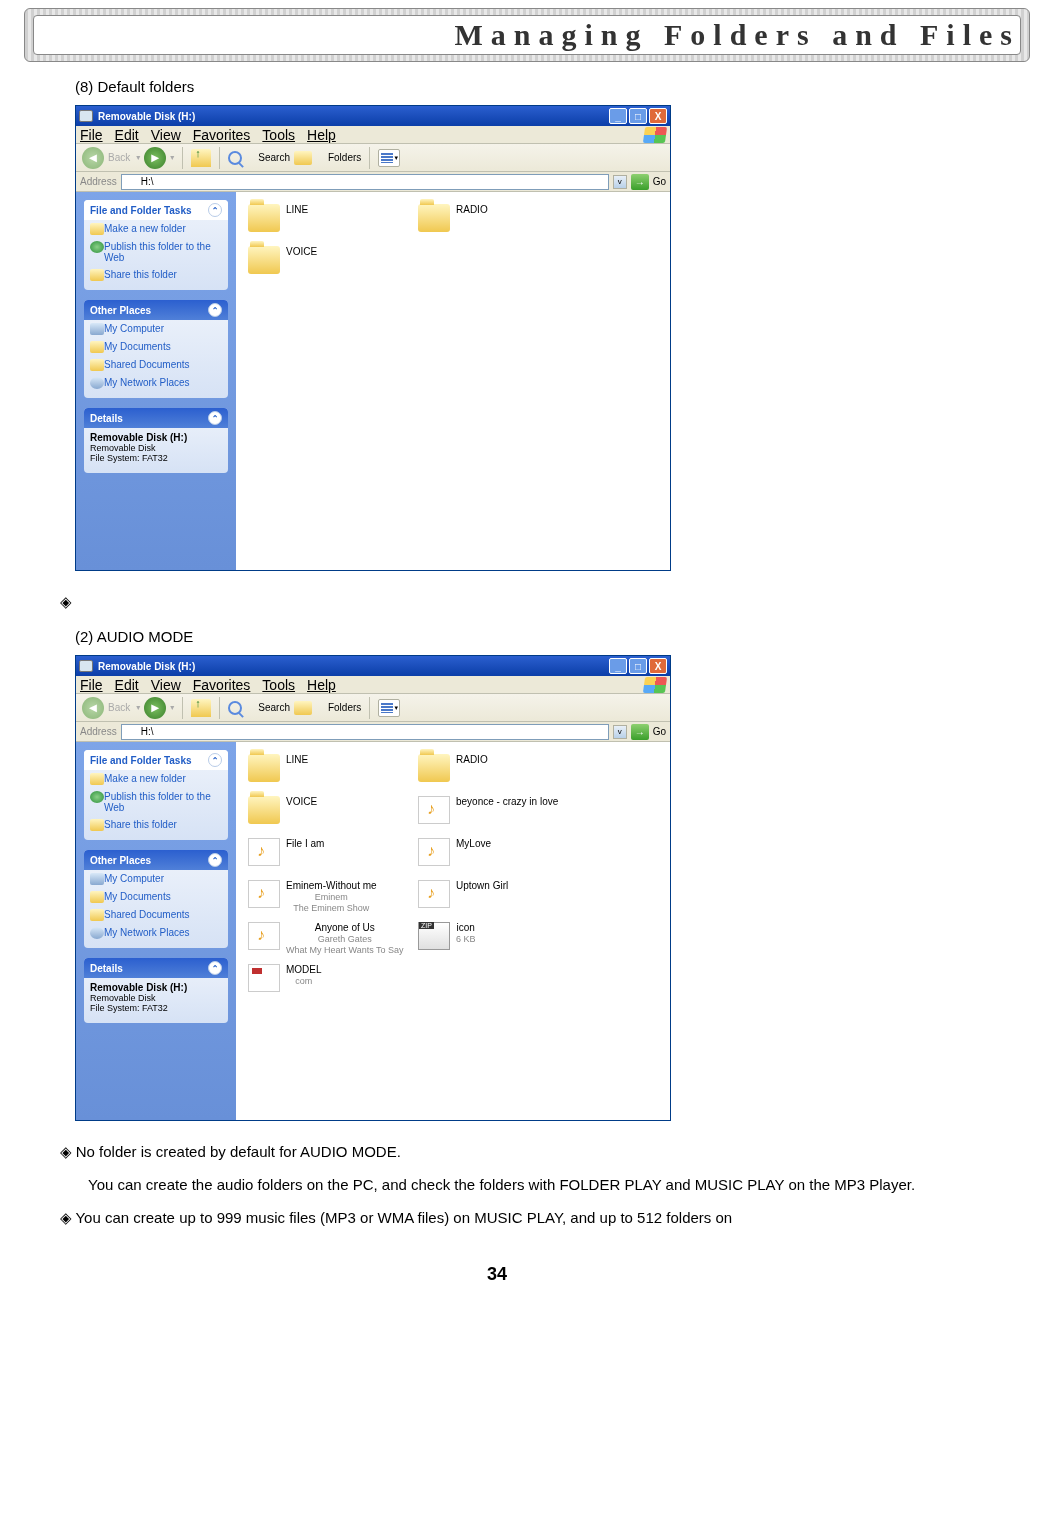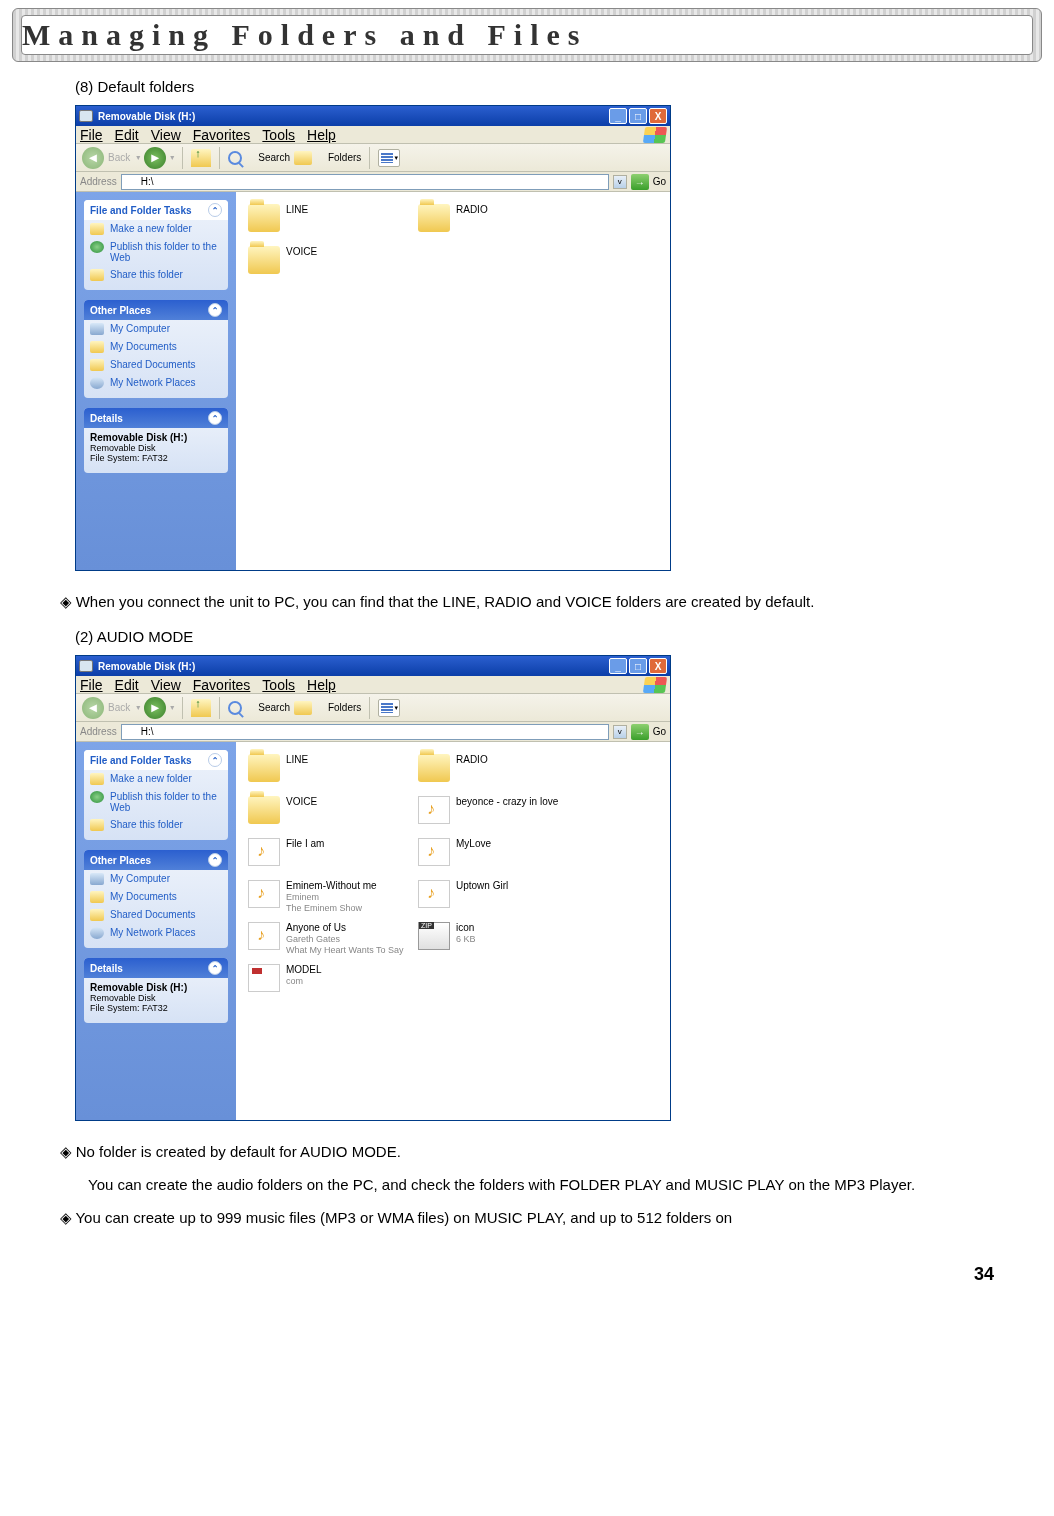--- a/index.html
+++ b/index.html
@@ -7,23 +7,23 @@
       font-family: Arial, Verdana, sans-serif;
       background: #fff;
       width: 1054px;
       margin: 0 auto;
       color: #000;
     }
     .page-header {
       background: repeating-linear-gradient(90deg, #d0d0d0 0, #d0d0d0 3px, #e8e8e8 3px, #e8e8e8 6px);
       border: 1px solid #888;
       border-radius: 6px;
-      margin: 8px 12px 16px;
+      margin: 8px 24px 16px;
       padding: 6px 0;
-      text-align: left;
+      text-align: right;
       font-family: "Times New Roman", serif;
       font-size: 30px;
       font-weight: bold;
       letter-spacing: 8px;
       color: #333;
     }
     .page-header-inner {
       background: #fff;
       border: 1px solid #888;
       border-radius: 4px;
@@ -37,21 +37,21 @@
     .bullet-text {
       font-size: 15px;
       line-height: 2.2;
       margin: 14px 55px 10px 60px;
     }
     .bullet-text .dia::before {
       content: "◈ ";
     }
     .indent { padding-left: 28px; display: block; }
     .page-num {
-      text-align: right;
+      text-align: center;
       font-weight: bold;
       font-size: 18px;
       margin: 30px 60px 20px 0;
     }
     
     .win {
       width: 596px;
       margin-left: 75px;
       border: 1px solid #003b87;
       font-family: Tahoma, Verdana, sans-serif;
@@ -138,21 +138,21 @@
     .addr-box .drive-icon{width:12px;height:10px;margin-right:4px;}
     .addr-dd{width:14px;height:14px;border:1px solid #b0b0a0;background:linear-gradient(#e8f0f8,#b8d0e8);display:flex;align-items:center;justify-content:center;font-size:8px;}
     .go-btn{width:18px;height:16px;background:linear-gradient(#8ed070,#3a9f2a);border-radius:2px;display:flex;align-items:center;justify-content:center;color:#fff;font-weight:bold;}
     .go-lbl{font-size:10px;}
     .win-body { display:flex; background:#fff; height: 378px;}
     .sidebar { width:160px; background:linear-gradient(#7da4e8,#6890d8); padding:8px;}
     .panel { background:linear-gradient(#eef3fb,#d6e2f5); border-radius:4px; margin-bottom:10px; padding-bottom:6px;}
     .panel-hd{display:flex;align-items:center;justify-content:space-between;background:#fff;border-radius:4px 4px 0 0;padding:3px 6px;color:#215dc6;font-weight:bold;font-size:10px;text-align:right;}
     .panel-hd.dark{background:linear-gradient(#2b5fcf,#5080d8);color:#fff;}
     .chevron{width:14px;height:14px;border:1px solid #b8cce8;border-radius:50%;background:#fff;display:flex;align-items:center;justify-content:center;font-size:8px;color:#215dc6;}
-    .panel-row{display:flex;align-items:flex-start;padding:3px 6px;color:#215dc6;font-size:10px;gap:6px;}
+    .panel-row{display:flex;align-items:flex-start;padding:3px 6px;color:#215dc6;font-size:10px;}
     .sicon{width:14px;height:12px;flex-shrink:0;border-radius:2px;}
     .i-fold{background:linear-gradient(#fff5c0,#f0c850);}
     .i-web{background:radial-gradient(#8ad088,#2a8f3a);border-radius:50%;}
     .i-share{background:linear-gradient(#fff5c0,#f0c850);position:relative;}
     .i-comp{background:linear-gradient(#d8e8f8,#88a8d0);}
     .i-doc{background:linear-gradient(#fff5c0,#f0c850);}
     .i-net{background:linear-gradient(#d8e8f8,#88a8d0);border-radius:50%;}
     .detail-body{padding:4px 6px;font-size:9px;color:#000;}
     .detail-body b{font-size:10px;}
     .content{flex:1;padding:12px;background:#fff;}
@@ -160,21 +160,21 @@
     .fitem{width:170px;display:flex;align-items:flex-start;gap:6px;margin-bottom:8px;min-height:34px;}
     .ficon{width:32px;height:28px;flex-shrink:0;}
     .ficon.folder{background:linear-gradient(#fff5c0,#f0c850);border-radius:3px;position:relative;}
     .ficon.folder::before{content:"";position:absolute;top:-5px;left:2px;width:14px;height:6px;background:linear-gradient(#fff5c0,#f0c850);border-radius:2px 2px 0 0;}
     .ficon.mp3{background:#fff;border:1px solid #ccc;position:relative;}
     .ficon.mp3::after{content:"♪";position:absolute;font-size:16px;color:#e8a020;left:8px;top:3px;}
     .ficon.zip{background:linear-gradient(#fff,#e0e0e0);border:1px solid #999;position:relative;}
     .ficon.zip::before{content:"ZIP";position:absolute;top:-1px;left:0;font-size:7px;background:#333;color:#fff;padding:0 2px;}
     .ficon.model{background:#fff;border:1px solid #ccc;position:relative;}
     .ficon.model::after{content:"";position:absolute;top:3px;left:3px;width:10px;height:6px;background:#c03030;}
-    .flabel{font-size:10px;line-height:1.2;}
+    .flabel{font-size:10px;line-height:1.2;text-align:center;}
     .fsub{color:#888;font-size:9px;display:block;}
   </style>
 </head>
 <body>
 
 <div class="page-header">
   <div class="page-header-inner">Managing Folders and Files</div>
 </div>
 
 <div class="section-head">(8)  Default folders</div>
@@ -292,21 +292,21 @@
           <div class="fitem">
             <span class="ficon folder"></span>
             <span class="flabel">VOICE</span>
           </div>
         </div>
     </div>
   </div>
 </div>
 
 <div class="bullet-text">
-  <span class="dia"></span><span>When you connect the unit to PC, you can find that the LINE, RADIO and VOICE folders are created by default.</span>
+  <span class="dia"></span>
 </div>
 
 <div class="section-head">(2)   AUDIO MODE</div>
 
 <div class="win">
   <div class="titlebar">
     <span class="drive-icon"></span>
     <span class="title">Removable Disk (H:)</span>
     <span class="winbtn min">_</span>
     <span class="winbtn max">□</span>

